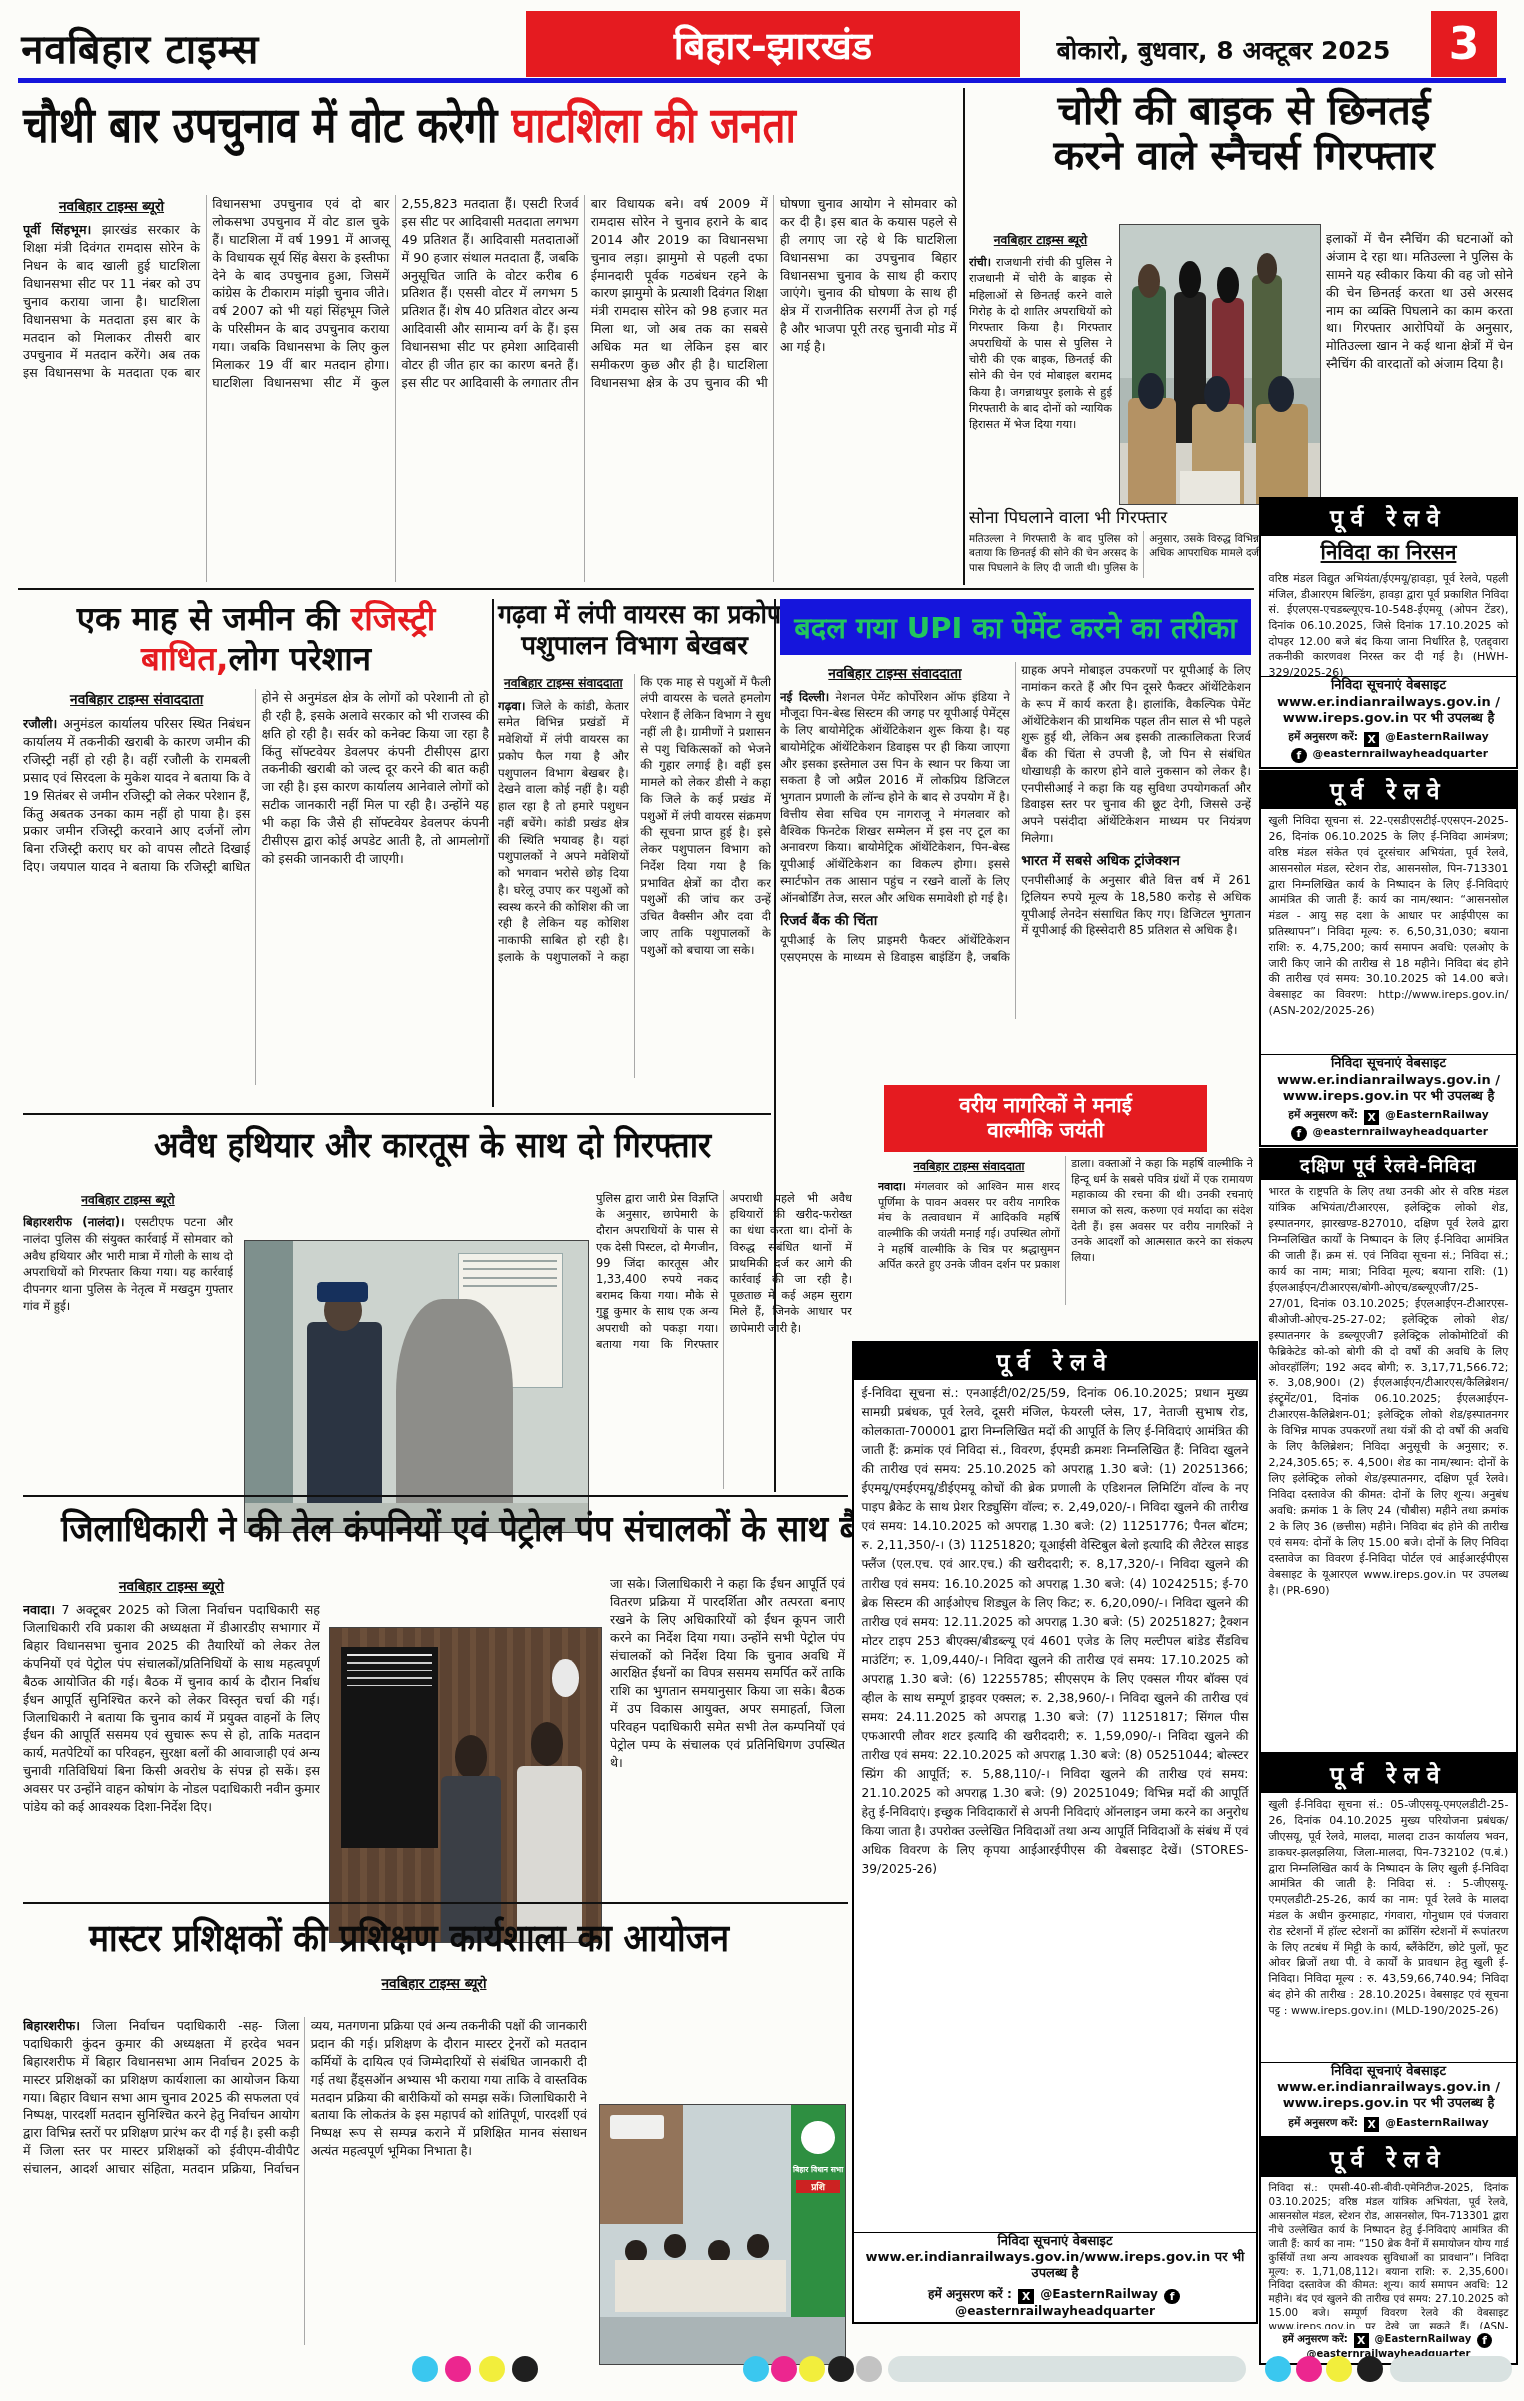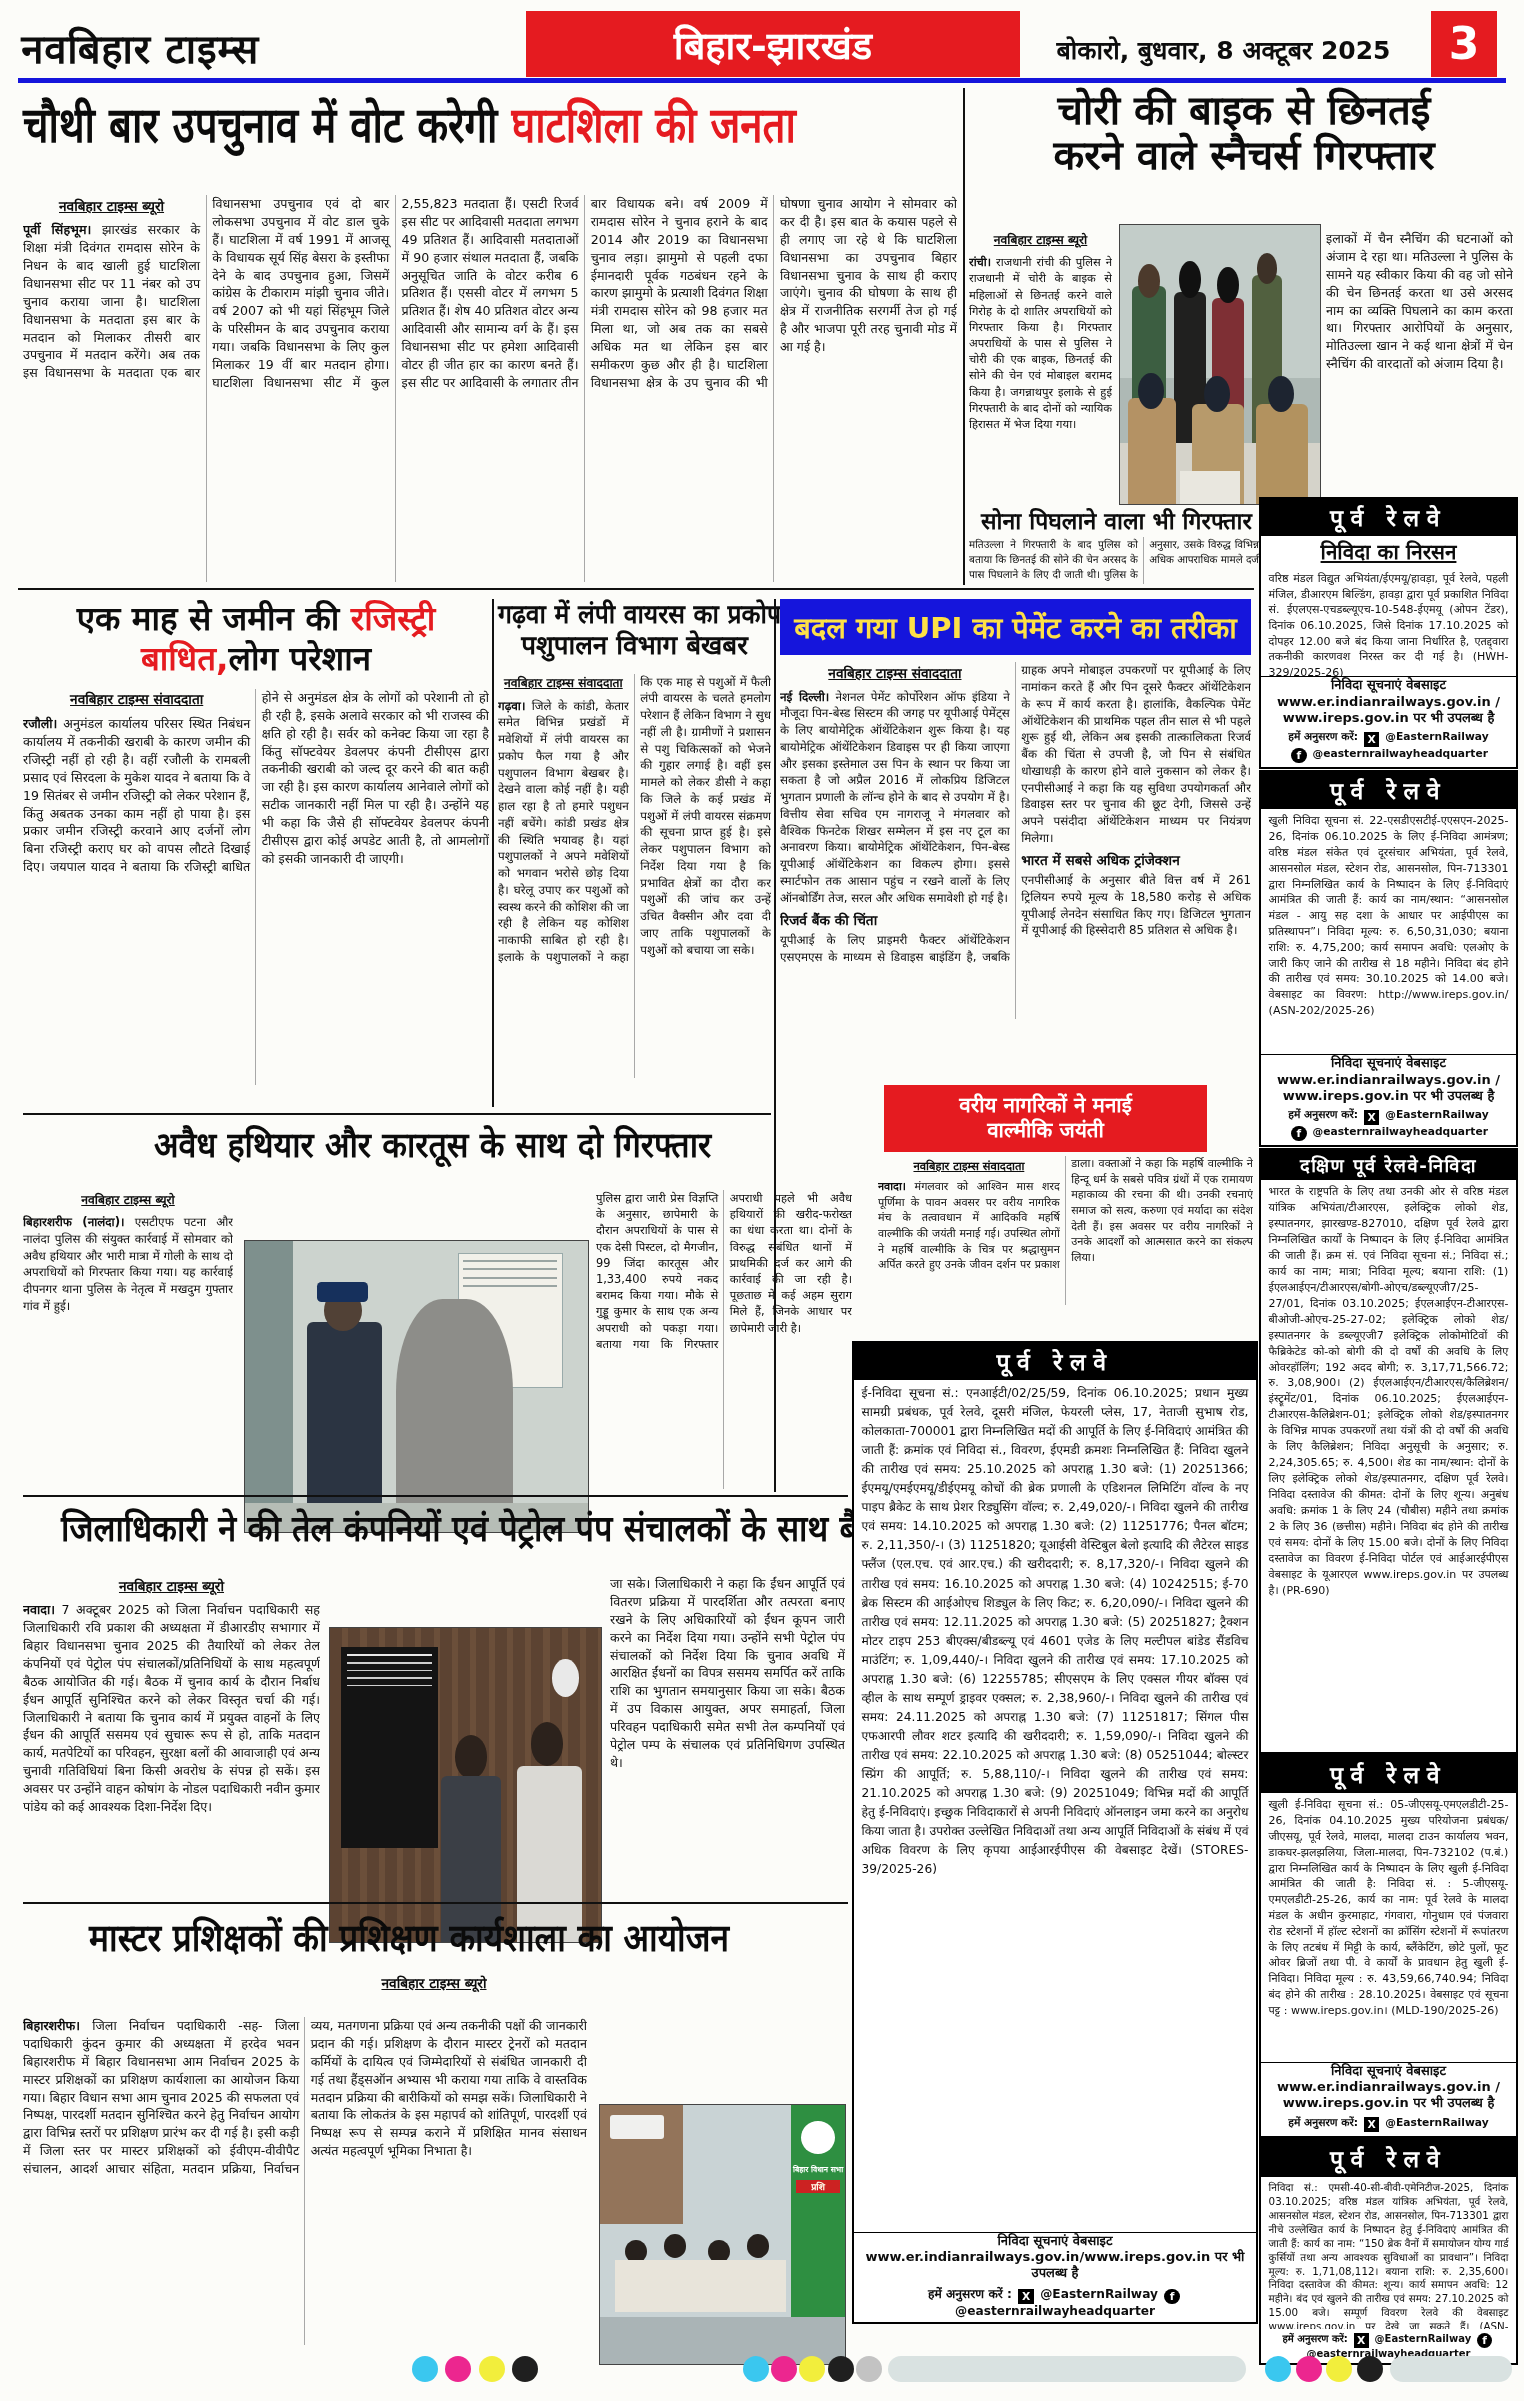--- a/index.html
+++ b/index.html
@@ -11,21 +11,21 @@
   .hl{font-weight:900;color:#0b0b0b;}
   .nowrap{white-space:nowrap;display:inline-block;transform-origin:left center;}
   .center{text-align:center;margin-left:38px;}
   .byline{font-weight:700;text-decoration:underline;text-align:center;font-size:13.7px;margin:1.5px 0 5.3px 0;}
   .city{font-weight:700;}
   .body-txt{font-size:12.6px;line-height:1.42;text-align:justify;overflow:hidden;}
   .cols2{column-count:2;column-gap:11.4px;column-rule:0.8px solid #a8a8a8;}
   .cols5{column-count:5;column-gap:12.2px;column-rule:0.8px solid #a8a8a8;}
   .rule-h{background:#111;height:1.5px;}
   .rule-v{background:#111;width:1.5px;}
-  .subhead{font-weight:700;font-size:23px;line-height:1.15;margin:3px 12px;}
+  .subhead{font-weight:400;font-size:17px;line-height:1.15;margin:3px 0;}
   .inline-sub{font-weight:800;font-size:13.7px;display:block;margin:4.6px 0 1.5px;}
   .photo{position:relative;overflow:hidden;border:0.8px solid #444;}
   
   .adbox{border:2.3px solid #000;background:#fff;display:flex;flex-direction:column;overflow:hidden;justify-content:center;}
   .adtitle{background:#000;color:#fff;text-align:center;font-weight:800;font-size:23px;padding:2.3px 0;letter-spacing:7.6px;}
   .adsub{font-weight:800;font-size:20.6px;text-align:center;text-decoration:underline;padding:1.5px 0;}
   .adbody{padding:4.6px 7.6px;font-size:11.8px;line-height:1.5;text-align:justify;flex:1;overflow:hidden;}
   .adnote{font-size:13px;text-align:center;line-height:1.25;padding:0 4.6px 1.5px;border-top:0.8px solid #000;font-weight:700;}
   .follow{font-weight:800;text-align:center;font-size:12.2px;padding:1.5px 0 3.8px;}
   .xi{display:inline-block;background:#000;color:#fff;width:15.2px;height:15.2px;line-height:15.2px;text-align:center;font-weight:900;font-size:10.7px;margin:0 2.3px;vertical-align:-2.3px;}
@@ -33,21 +33,21 @@
   
   .masthead{font-size:40px;font-weight:900;letter-spacing:0.8px;}
   .section-box{background:var(--red);color:#fff;font-size:38px;font-weight:800;display:flex;align-items:center;justify-content:center;}
   .dateline{font-size:25px;font-weight:700;text-align:center;}
   .pagenum{background:var(--red);color:#fff;font-size:44px;font-weight:800;display:flex;align-items:center;justify-content:center;}
   .blue-rule{background:var(--blue);height:4.6px;}
   
   .gh-head{font-size:49px;}
   .sn-head{font-size:40px;line-height:1.12;text-align:center;}
   .mid-head{font-size:33px;line-height:1.2;text-align:center;font-weight:900;}
-  .upi-box{background:var(--blue);color:#fde047;text-align:center;font-weight:800;padding:7.6px 1.5px 9.1px;}
+  .upi-box{background:var(--blue);color:#22c55e;text-align:center;font-weight:800;padding:7.6px 1.5px 9.1px;}
   .upi-box .l1{font-size:29px;} .upi-box .l2{font-size:27px;}
   .val-box{background:var(--red);color:#fff;text-align:center;font-weight:800;font-size:20.6px;line-height:1.25;padding:7.6px 3px;}
   
   .p-fig{position:absolute;border-radius:6.1px 6.1px 0 0;}
   .p-head{position:absolute;border-radius:50%;}
   .dot{position:absolute;width:26px;height:26px;border-radius:50%;top:0;}
   .bar{position:absolute;height:26px;border-radius:13px;top:0;background:#d9e2e1;}
 </style>
 </head>
 <body>

